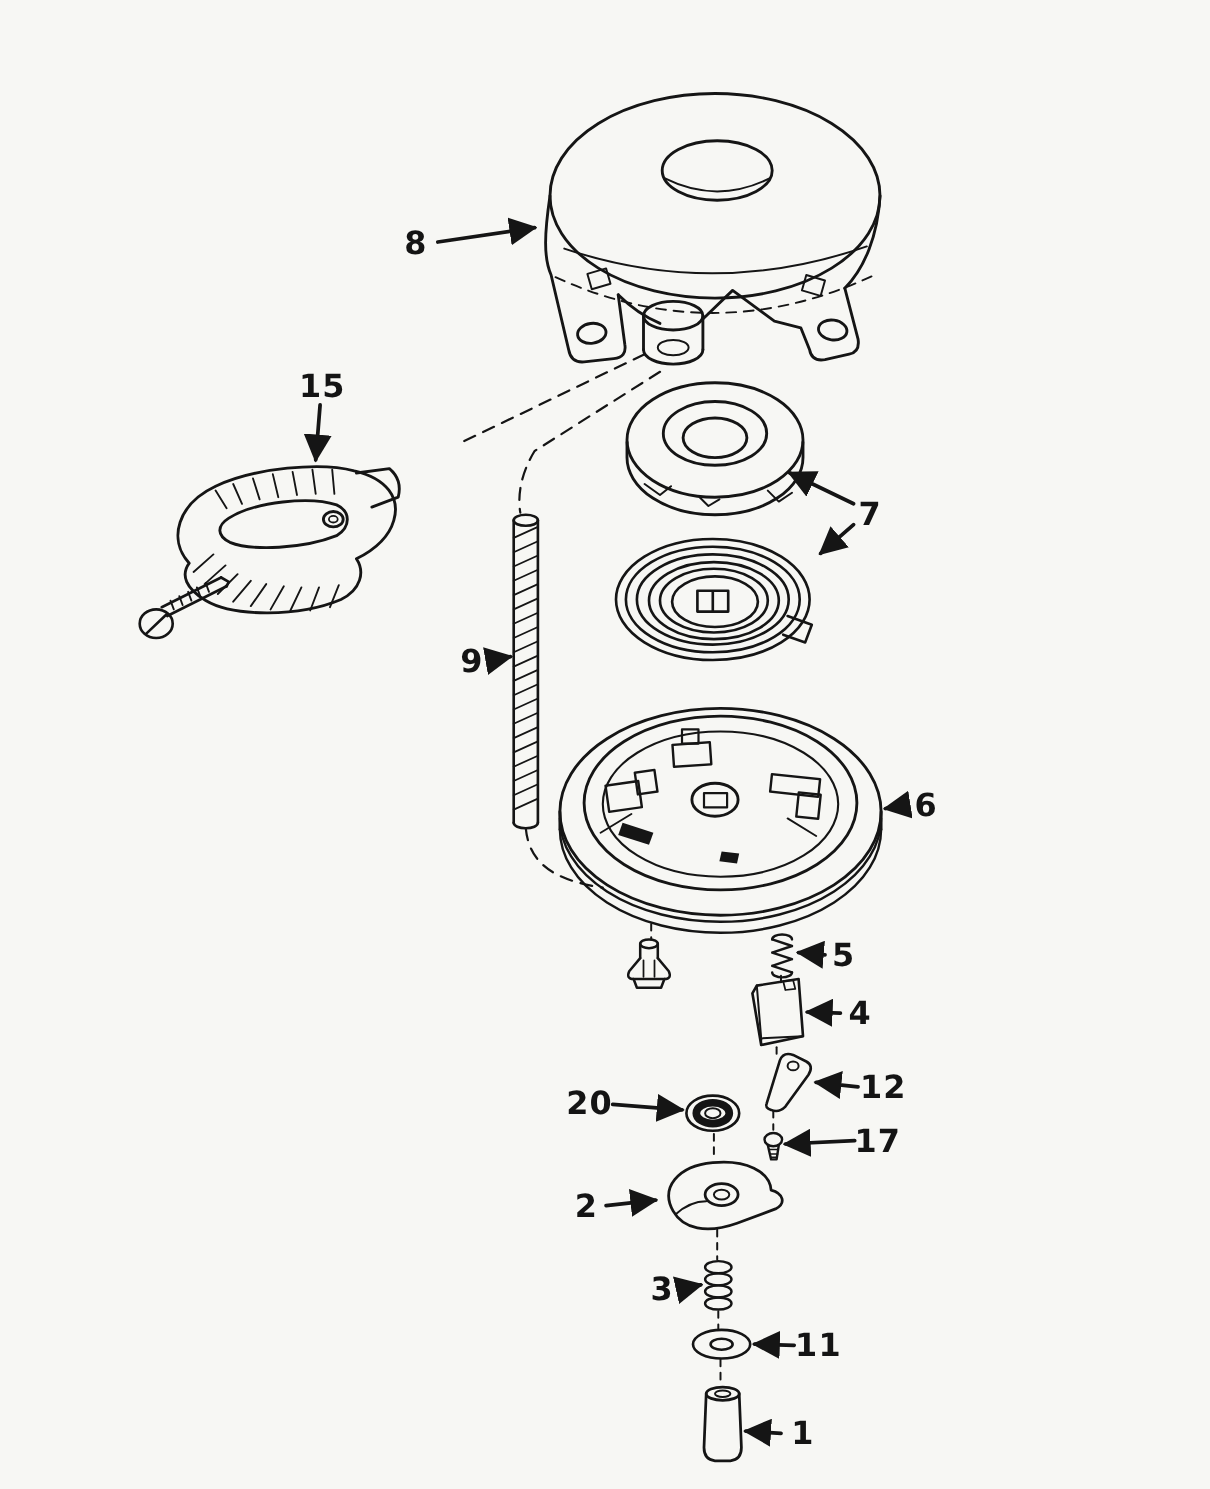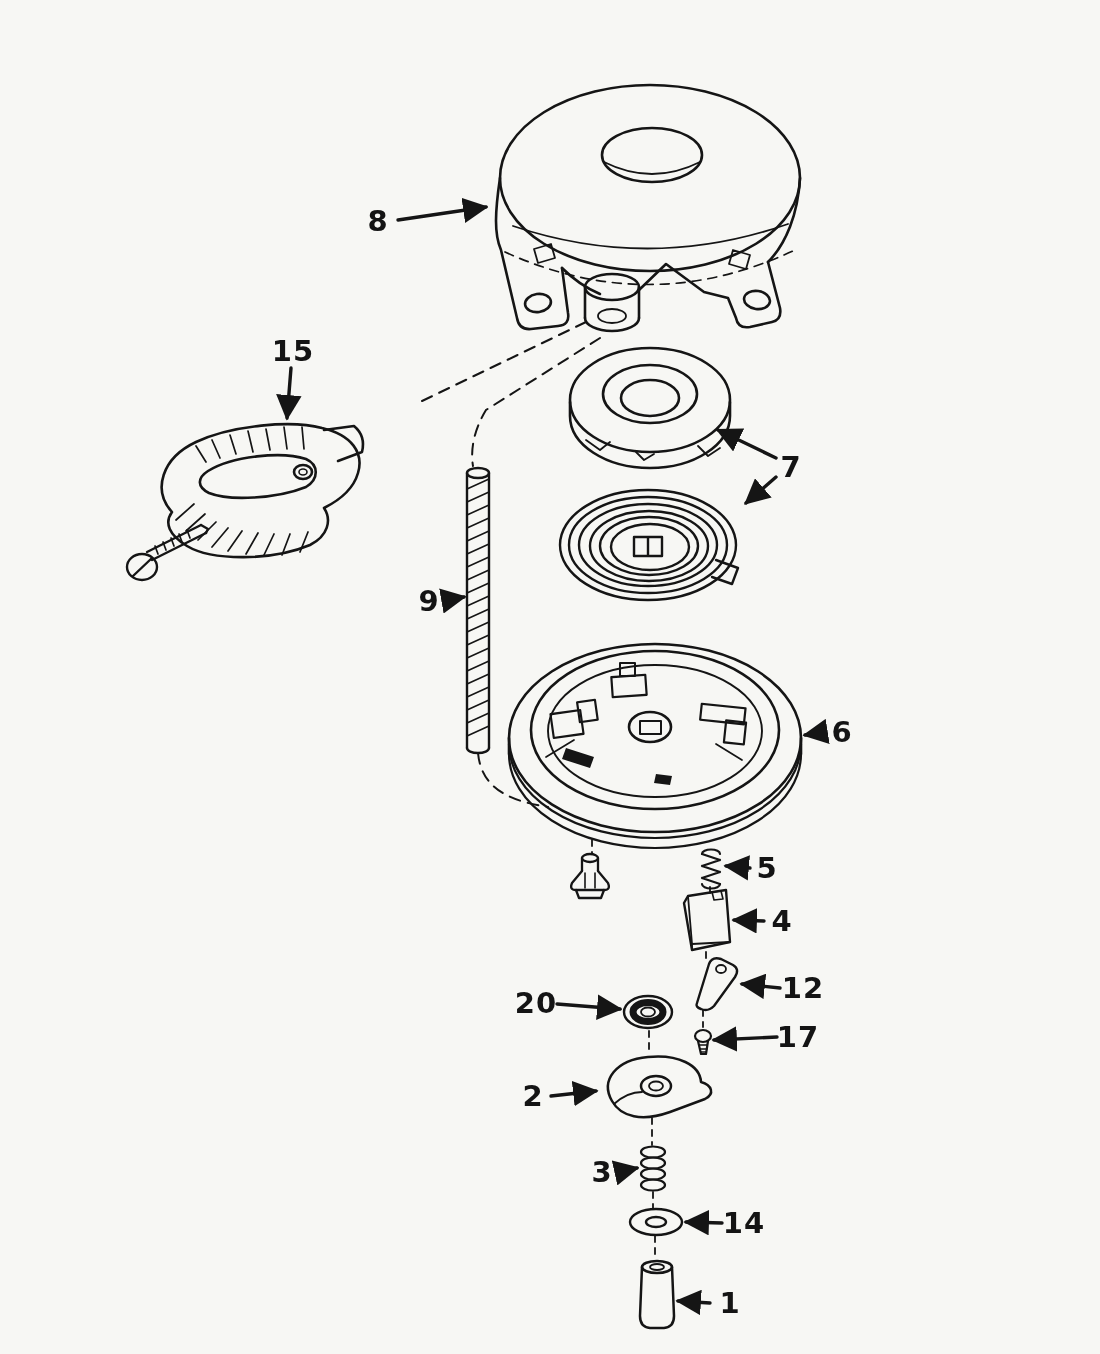--- a/index.html
+++ b/index.html
@@ -225,16 +225,16 @@
   <div class="callout" style="left:791px;top:467px">7</div>
   <div class="callout" style="left:429px;top:601px">9</div>
   <div class="callout" style="left:842px;top:732px">6</div>
   <div class="callout" style="left:767px;top:868px">5</div>
   <div class="callout" style="left:782px;top:921px">4</div>
   <div class="callout" style="left:803px;top:988px">12</div>
   <div class="callout" style="left:798px;top:1037px">17</div>
   <div class="callout" style="left:536px;top:1003px">20</div>
   <div class="callout" style="left:533px;top:1096px">2</div>
   <div class="callout" style="left:602px;top:1172px">3</div>
-  <div class="callout" style="left:744px;top:1223px">14</div>
+  <div class="callout" style="left:744px;top:1223px">11</div>
   <div class="callout" style="left:730px;top:1303px">1</div>
 
 </div>
 
 </body></html>

